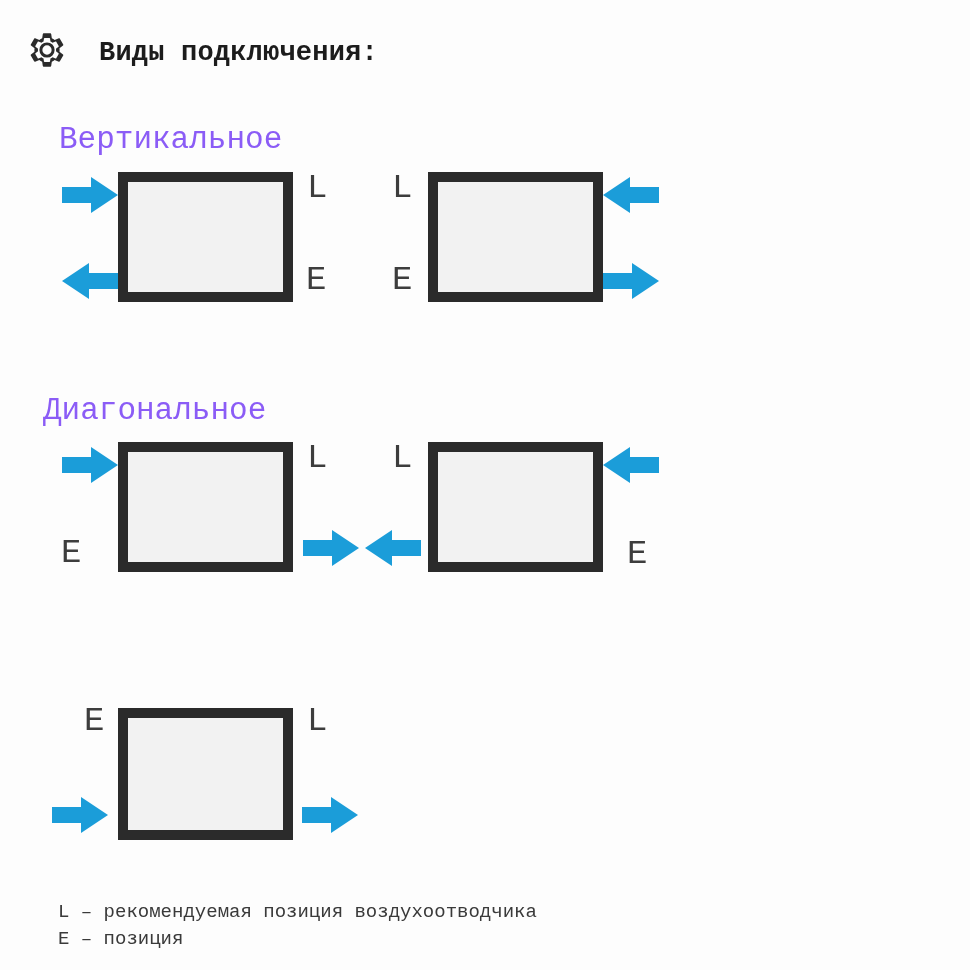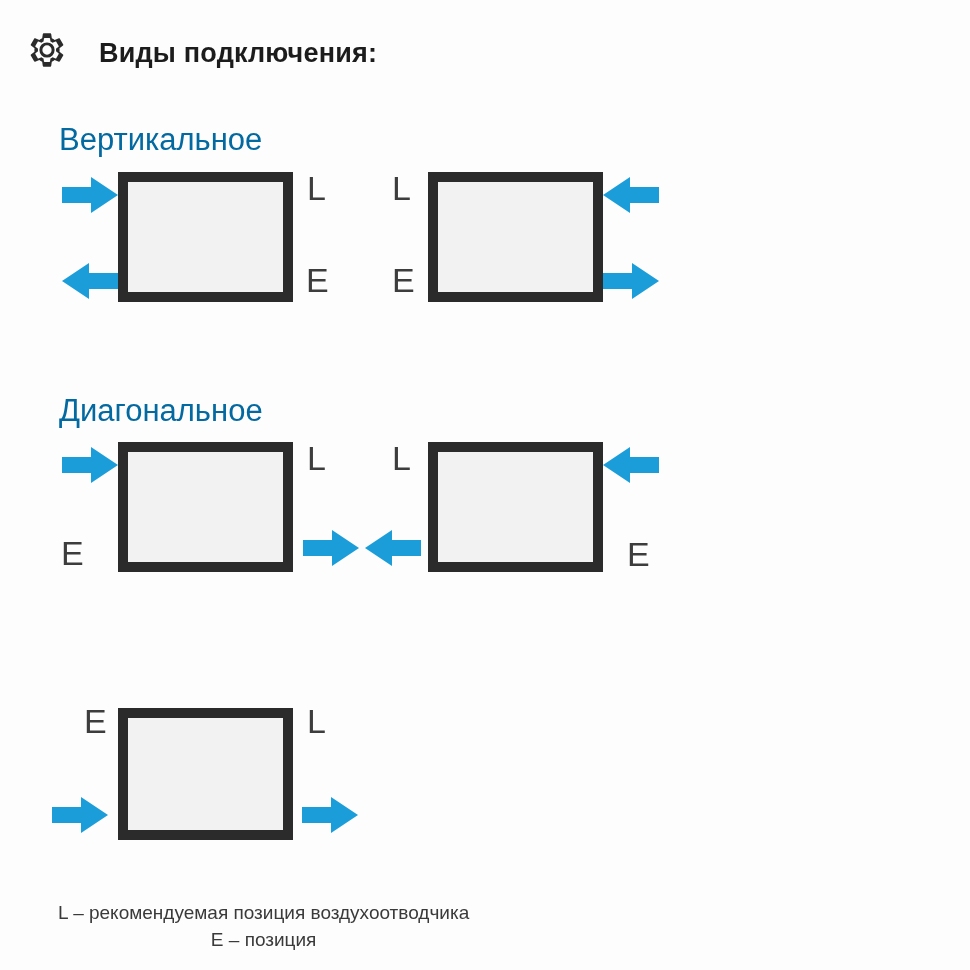--- a/index.html
+++ b/index.html
@@ -1,36 +1,36 @@
 <!DOCTYPE html>
 <html style="--accent-blue: #1B9DD9; --outline-dark: #2B2B2B; --radiator-fill: #F2F2F2; --text-primary: #1C1C1C; --text-secondary: #3A3A3A;"><head>
 <meta charset="utf-8">
 <style>
   html,body{margin:0;padding:0;background:#ffffff;}
   .page{
     position:relative;
     width:970px;height:970px;
     background:#fdfdfd;
-    font-family:Liberation Sans, sans-serif;
+    font-family:Liberation Mono, monospace;
     overflow:hidden;
   }
   
   .gear{position:absolute;left:26px;top:29px;width:42px;height:42px;}
   .page-title{
     position:absolute;left:99px;top:38px;margin:0;
     font-size:27px;font-weight:700;color:var(--text-primary,#1c1c1c);
     letter-spacing:.2px;
   }
   
   .sec-title{
     position:absolute;margin:0;
-    font-size:31px;font-weight:400;color:#0369a1;line-height:36px;
+    font-size:31px;font-weight:400;color:#8b5cf6;line-height:36px;
   }
   .sec-title.s1{left:59px;top:122px;}
-  .sec-title.s2{left:59px;top:393px;}
+  .sec-title.s2{left:43px;top:393px;}
   .sec-title.s3{left:59px;top:661px;}
   
   .radiator{
     position:absolute;width:175px;height:130px;box-sizing:border-box;
     border:10px solid var(--outline-dark,#2b2b2b);
     background:var(--radiator-fill,#f2f2f2);
   }
   .r1a{left:118px;top:172px;}
   .r1b{left:428px;top:172px;}
   .r2a{left:118px;top:442px;}
@@ -63,21 +63,21 @@
   .p-r1b-E{left:392px;top:262px;}
   .p-r2a-L{left:307px;top:440px;}
   .p-r2a-E{left:61px;top:535px;}
   .p-r2b-L{left:392px;top:440px;}
   .p-r2b-E{left:627px;top:536px;}
   .p-r3a-E{left:84px;top:703px;}
   .p-r3a-L{left:307px;top:703px;}
   
   .legend{
     position:absolute;left:58px;top:899px;
-    font-size:19px;line-height:27px;color:#3a3a3a;text-align:center;
+    font-size:19px;line-height:27px;color:#3a3a3a;
   }
 </style>
 </head>
 <body>
 
 <div class="page">
 
   <svg class="gear" viewBox="0 0 24 24" aria-hidden="true">
     <path fill="#2b2b2b" d="M19.14 12.94c.04-.3.06-.61.06-.94 0-.32-.02-.64-.07-.94l2.03-1.58c.18-.14.23-.41.12-.61l-1.92-3.32c-.12-.22-.37-.29-.59-.22l-2.39.96c-.5-.38-1.03-.7-1.62-.94l-.36-2.54c-.04-.24-.24-.41-.48-.41h-3.84c-.24 0-.43.17-.47.41l-.36 2.54c-.59.24-1.13.57-1.62.94l-2.39-.96c-.22-.08-.47 0-.59.22L2.74 8.87c-.12.21-.08.47.12.61l2.03 1.58c-.05.3-.09.63-.09.94s.02.64.07.94l-2.03 1.58c-.18.14-.23.41-.12.61l1.92 3.32c.12.22.37.29.59.22l2.39-.96c.5.38 1.03.7 1.62.94l.36 2.54c.05.24.24.41.48.41h3.84c.24 0 .44-.17.47-.41l.36-2.54c.59-.24 1.13-.56 1.62-.94l2.39.96c.22.08.47 0 .59-.22l1.92-3.32c.12-.22.07-.47-.12-.61l-2.01-1.58z"></path>
     <g transform="translate(12 12) scale(0.72) translate(-12 -12)">

